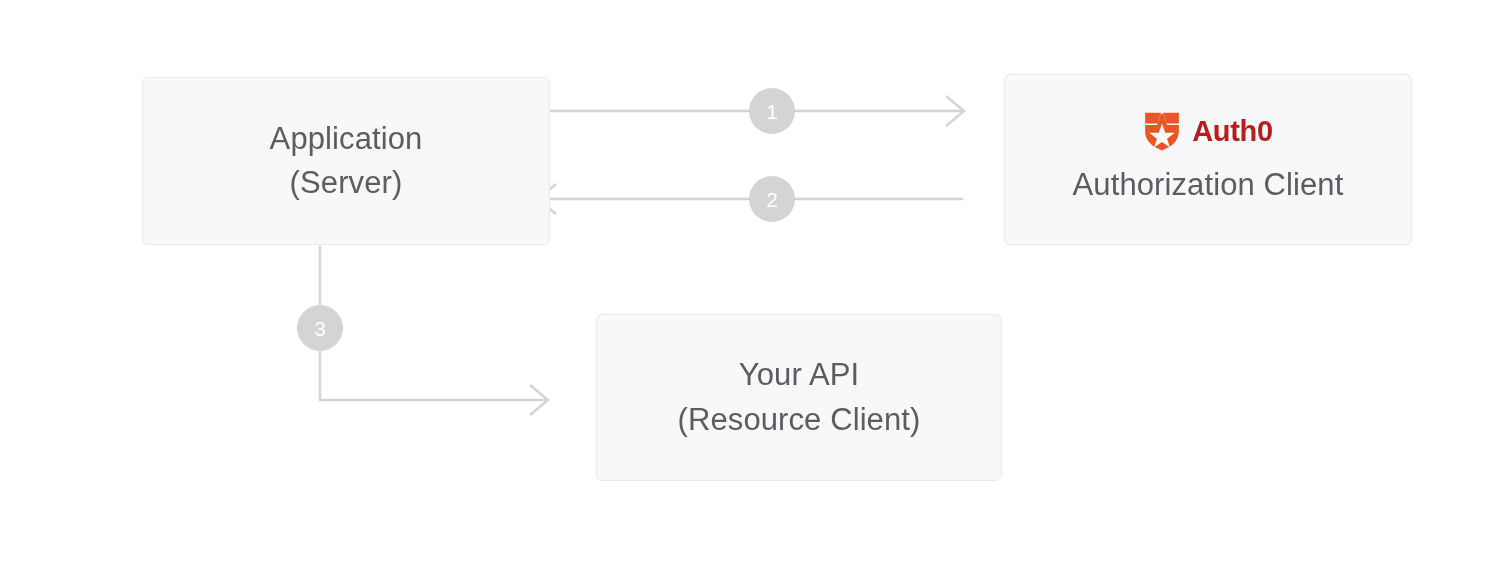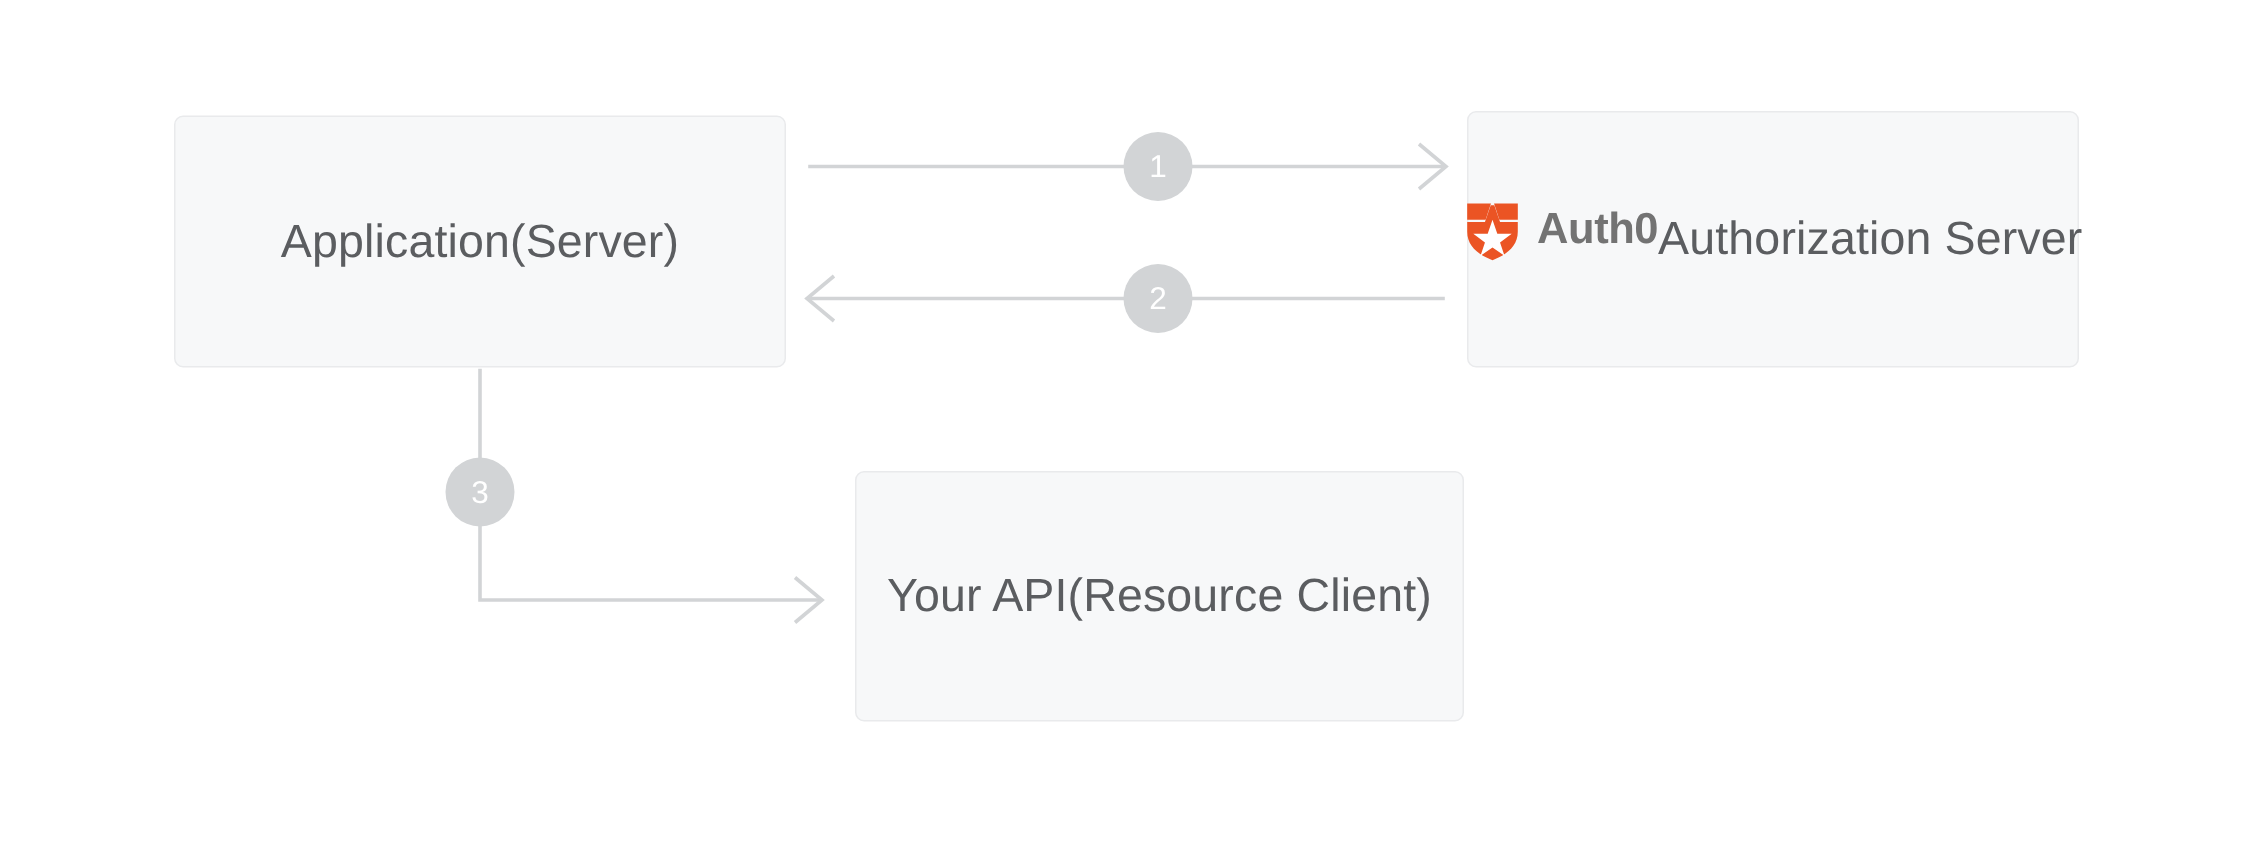--- a/index.html
+++ b/index.html
@@ -21,24 +21,25 @@
   }
 
   
   .node {
     position: absolute;
     box-sizing: border-box;
     background: #f7f8f9;
     border: 1px solid #e9eaec;
     border-radius: 6px;
     display: flex;
-    flex-direction: row;
+    flex-direction: column;
     align-items: center;
     justify-content: center;
     text-align: center;
+    margin-left: 26px;
   }
   .node-line {
     color: #5b5d60;
     font-size: 31px;
     font-weight: 300;
     line-height: 1.42;
     letter-spacing: 0.1px;
     white-space: nowrap;
   }
 
@@ -51,21 +52,21 @@
     display: flex;
     align-items: center;
     justify-content: center;
     gap: 11px;
     margin-bottom: 12px;
   }
   .brand-mark { display: block; width: 38px; height: 40px; }
   .brand-word {
     font-size: 29px;
     font-weight: bold;
-    color: #737373;
+    color: #b91c1c;
     letter-spacing: -0.3px;
     line-height: 1;
   }
 
   
   #connectors {
     position: absolute;
     left: 0; top: 0;
     width: 1500px;
     height: 571px;
@@ -145,21 +146,21 @@
                  L 40.8 24.5 L 61.5 24.5 L 61.5 36.0
                  C 61.5 52.0 49.5 62.5 32.0 69.0
                  C 14.5 62.5 2.5 52.0 2.5 36.0 Z" fill="#eb5424"></path>
 
         <path d="M 32.0 22.0 L 37.6 38.2 L 54.4 38.2 L 40.8 48.4
                  L 46.0 64.0 L 32.0 54.2 L 18.0 64.0 L 23.2 48.4
                  L 9.6 38.2 L 26.4 38.2 Z" fill="#ffffff"></path>
       </svg>
       <span class="brand-word">Auth0</span>
     </div>
-    <div class="node-line">Authorization Server</div>
+    <div class="node-line">Authorization Client</div>
   </div>
 
   <div class="node" id="node-your-api">
     <div class="node-line">Your API</div>
     <div class="node-line">(Resource Client)</div>
   </div>
 
   <div class="step-badge" id="step-badge-1">1</div>
   <div class="step-badge" id="step-badge-2">2</div>
   <div class="step-badge" id="step-badge-3">3</div>

